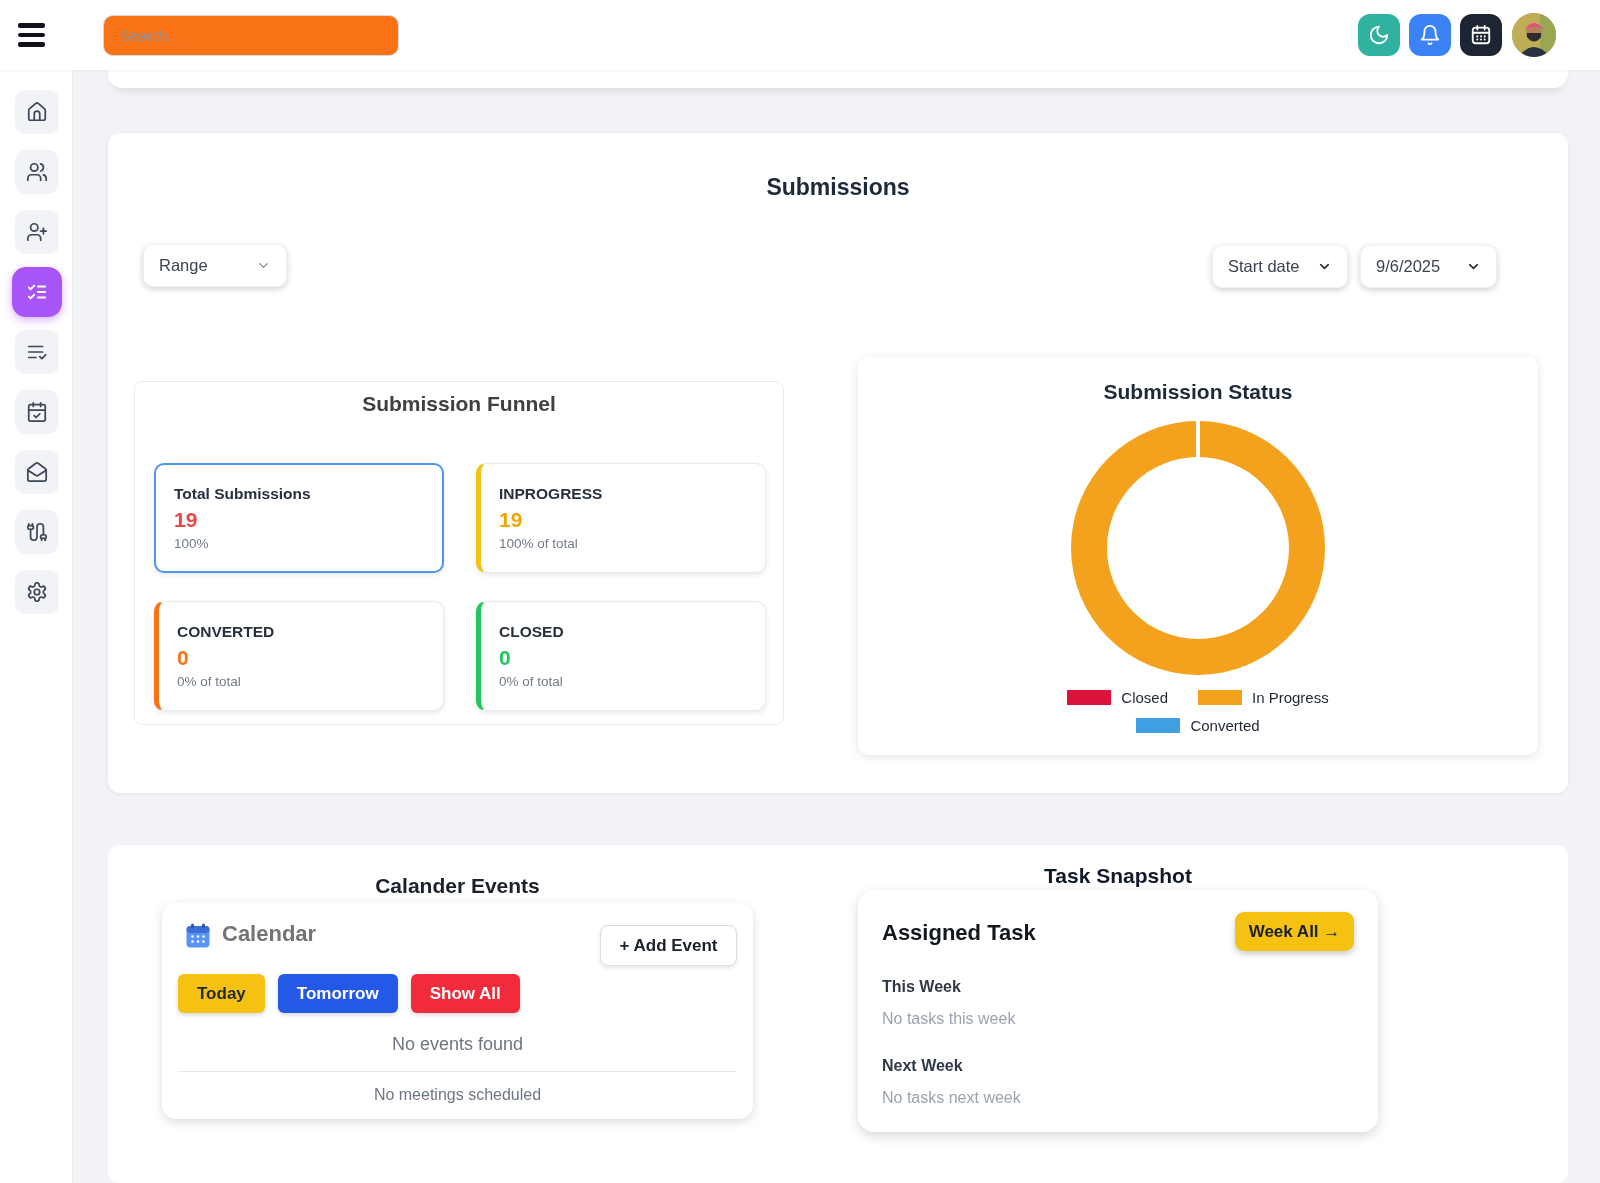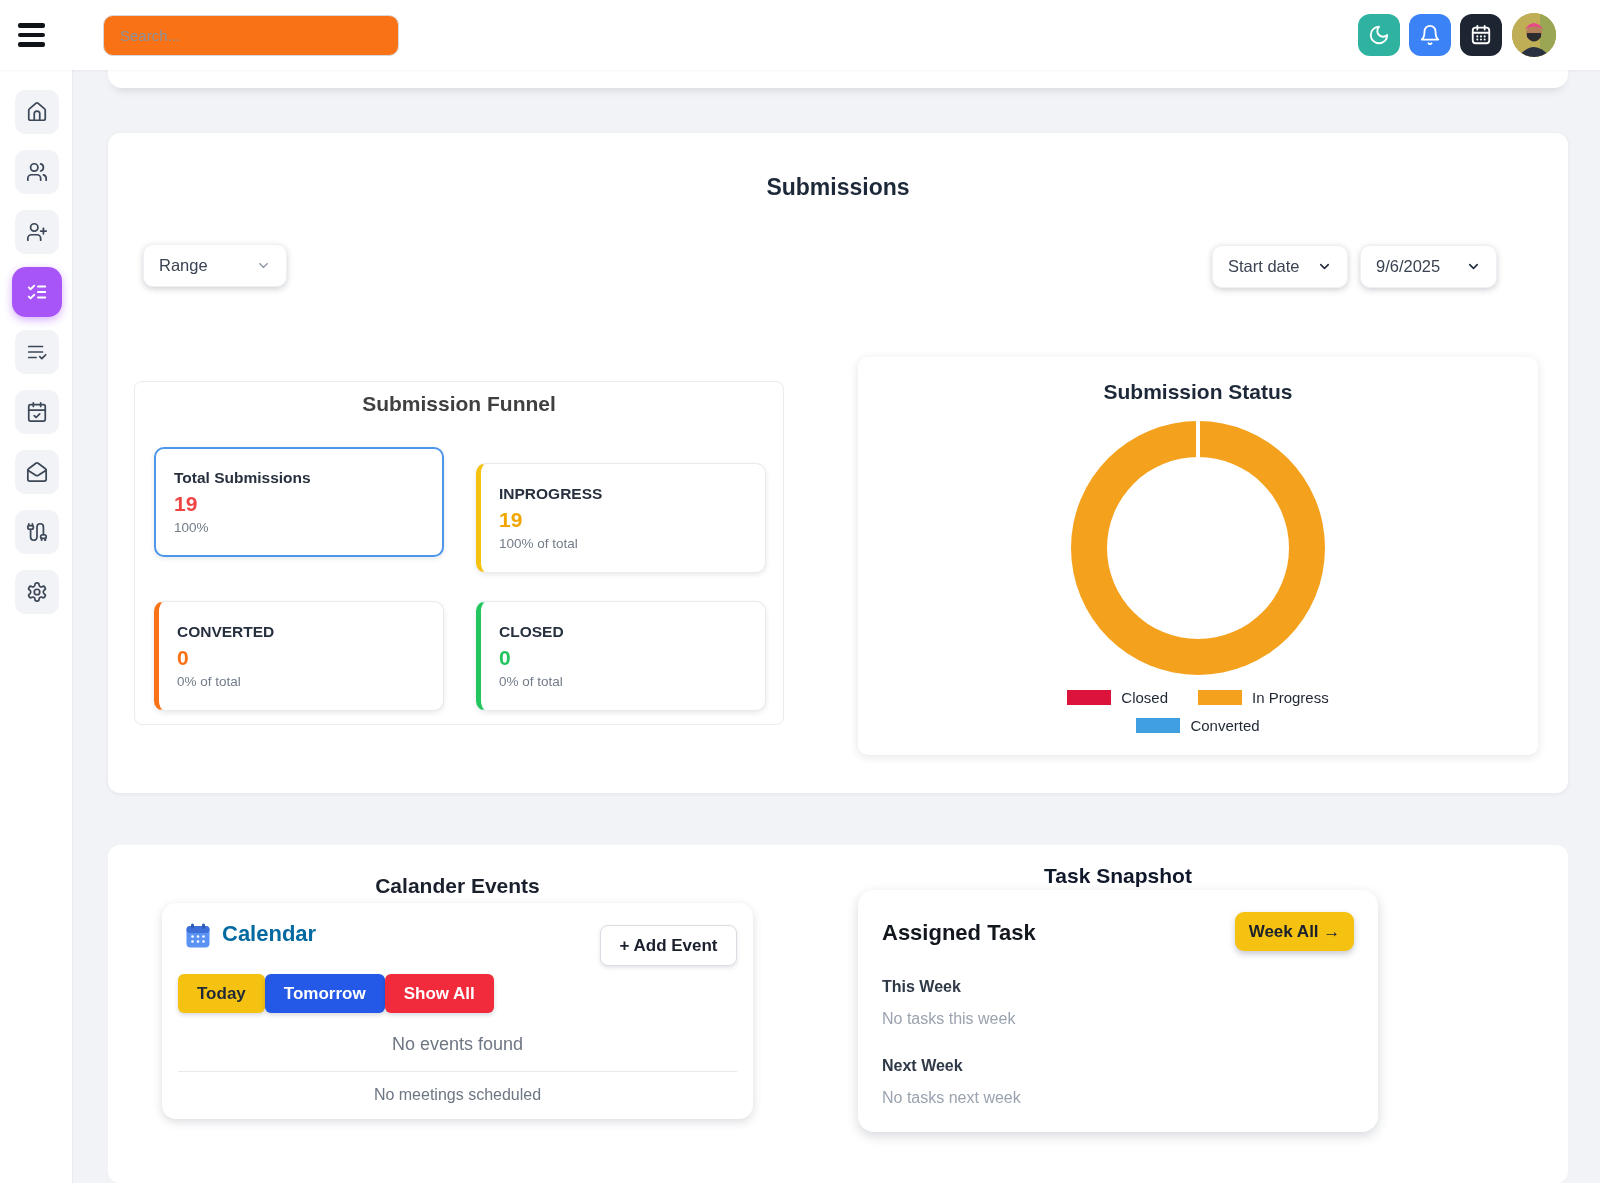--- a/index.html
+++ b/index.html
@@ -36,41 +36,41 @@
   .dd-date  { left:1252px; top:112px; width:137px; }
   
   .funnel { position:absolute; left:26px; top:248px; width:650px; height:344px; background:#fff; border:1px solid #e9ebef; border-radius:8px; }
   .funnel-title { margin-top:10px; text-align:center; font-size:21px; font-weight:bold; color:#404040; }
   .stat { position:absolute; width:290px; height:110px; background:#fff; border-radius:10px; box-shadow:0 2px 5px rgba(30,40,60,.10); padding:15px 18px; cursor:pointer; text-align:left; font-family:inherit; }
   .stat.accent-full { border:2px solid transparent; }
   .stat.accent-left { border:1px solid #e8eaee; border-left:5px solid transparent; }
   .stat .lbl { font-size:15.5px; font-weight:bold; color:#27303e; }
   .stat .val { font-size:21px; font-weight:bold; margin-top:5px; }
   .stat .sub { font-size:13.5px; color:#727c89; margin-top:4px; }
-  .stat1 { left:19px; top:65px; } .stat2 { left:341px; top:81px; }
+  .stat1 { left:19px; top:81px; } .stat2 { left:341px; top:81px; }
   .stat3 { left:19px; top:219px; } .stat4 { left:341px; top:219px; }
   
   .status-card { position:absolute; left:750px; top:224px; width:680px; height:398px; background:#fff; border-radius:10px; box-shadow:0 2px 10px rgba(30,40,60,.12); }
   .status-title { margin-top:23px; text-align:center; font-size:21px; font-weight:bold; color:#1d2939; }
   .donut-wrap { position:absolute; left:50%; top:64px; transform:translateX(-50%); width:254px; height:254px; }
   .donut { width:254px; height:254px; border-radius:50%; background:#f4a11d; }
   .donut-hole { position:absolute; left:36px; top:36px; width:182px; height:182px; border-radius:50%; background:#fff; }
   .donut-gap { position:absolute; left:125px; top:0; width:4px; height:38px; background:#fff; }
   .legend { position:absolute; top:332px; left:0; width:100%; display:flex; flex-direction:column; align-items:center; gap:11px; }
   .legend-row { display:flex; justify-content:center; gap:30px; }
   .legend-item { display:flex; align-items:center; gap:10px; cursor:pointer; font-size:15px; color:#1f2734; }
   .swatch { width:44px; height:15px; display:inline-block; }
   
   .bottom-card { position:absolute; left:108px; top:845px; width:1460px; height:338px; background:#fff; border-radius:12px; }
   .events-title { position:absolute; left:54px; top:29px; width:591px; text-align:center; font-size:21px; font-weight:bold; color:#1a202c; }
   .cal-card { position:absolute; left:54px; top:58px; width:591px; height:216px; background:#fff; border-radius:14px; box-shadow:0 3px 10px rgba(30,40,60,.16); }
   .cal-ico { position:absolute; left:22px; top:19px; width:28px; height:28px; }
-  .cal-title { position:absolute; left:60px; top:18px; font-size:22px; font-weight:bold; color:#0369a1; }
+  .cal-title { position:absolute; left:60px; top:18px; font-size:22px; font-weight:bold; color:#737373; }
   .add-event { position:absolute; right:16px; top:22px; width:137px; height:41px; background:#fff; border:1px solid #d9dce2; border-radius:8px; font-size:17px; font-weight:bold; color:#1a202c; cursor:pointer; box-shadow:0 2px 4px rgba(30,40,60,.12); font-family:inherit; }
-  .filters { position:absolute; left:16px; top:71px; display:flex; }
+  .filters { position:absolute; left:16px; top:71px; display:flex; gap:13px; }
   .filter-btn { height:39px; border:none; border-radius:6px; padding:0 19px; font-size:17px; font-weight:bold; cursor:pointer; box-shadow:0 2px 4px rgba(30,40,60,.18); font-family:inherit; }
   .no-events { position:absolute; top:131px; left:0; width:100%; text-align:center; font-size:18px; color:#6d7683; }
   .cal-divider { position:absolute; top:168px; left:16px; right:16px; border-top:1px solid #e7e9ed; }
   .no-meetings { position:absolute; top:183px; left:0; width:100%; text-align:center; font-size:16px; color:#6d7683; }
   .tasks-title { position:absolute; left:750px; top:19px; width:520px; text-align:center; font-size:21px; font-weight:bold; color:#0f172a; }
   .task-card { position:absolute; left:750px; top:45px; width:520px; height:242px; background:#fff; border-radius:16px; box-shadow:0 4px 12px rgba(30,40,60,.18); }
   .task-title { position:absolute; left:24px; top:30px; font-size:22px; font-weight:bold; color:#12161d; }
   .view-all { position:absolute; right:24px; top:22px; width:119px; height:39px; border:none; border-radius:9px; font-size:17px; font-weight:bold; color:#1a202c; cursor:pointer; box-shadow:0 3px 6px rgba(30,40,60,.25); font-family:inherit; }
   .tg-head { position:absolute; left:24px; font-size:16px; font-weight:bold; color:#2f3947; }
   .tg-empty { position:absolute; left:24px; font-size:16px; color:#9aa3af; }

